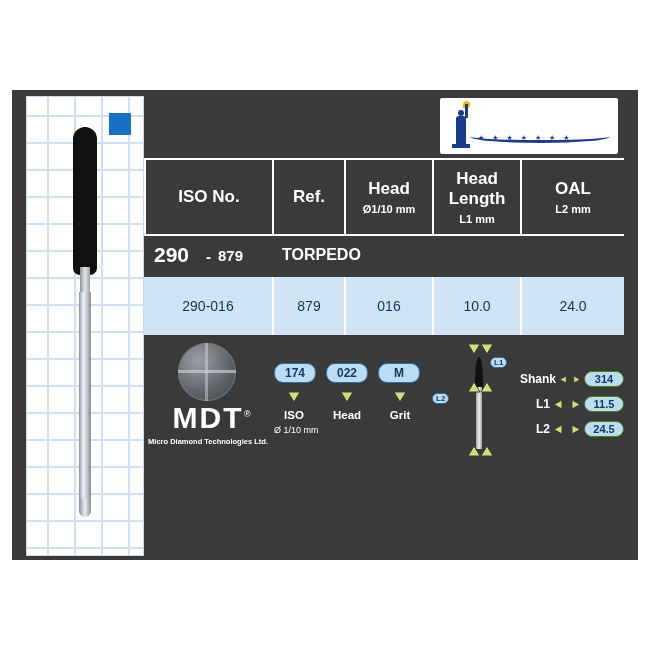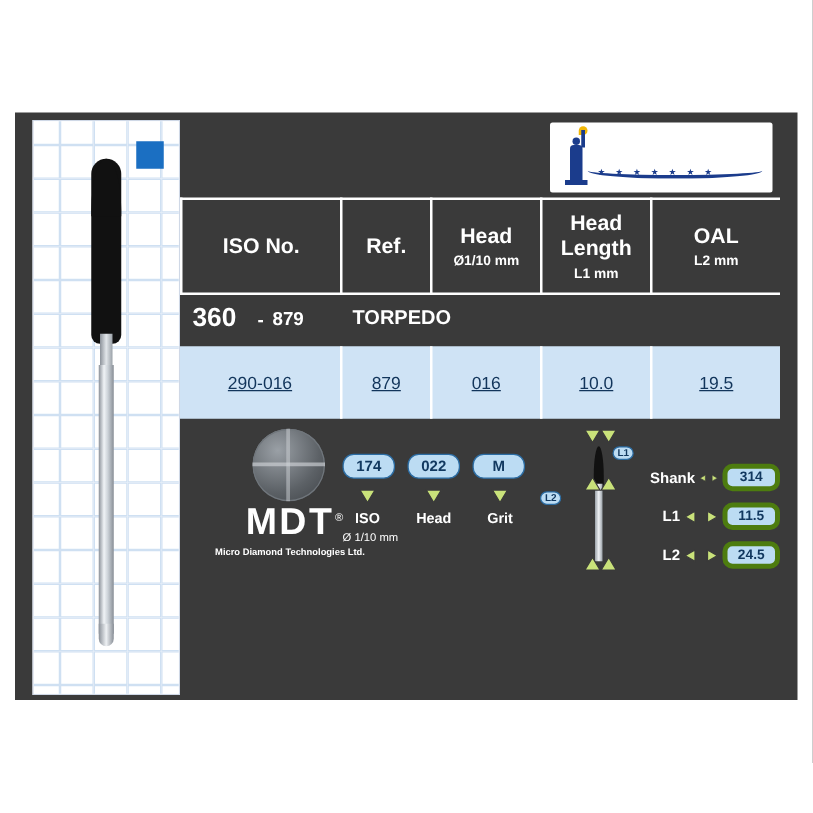--- a/index.html
+++ b/index.html
@@ -52,27 +52,27 @@
   
   .modelrow{position:absolute;left:0;top:143px;width:480px;height:38px;color:#ffffff;}
   .model-num{position:absolute;left:10px;top:4px;font-size:21px;font-weight:bold;}
   .model-dash{position:absolute;left:62px;top:9px;font-size:15px;font-weight:bold;}
   .model-sub{position:absolute;left:74px;top:8px;font-size:15px;font-weight:bold;}
   .model-name{position:absolute;left:138px;top:7px;font-size:16px;font-weight:bold;}
 
   
   .datarow{position:absolute;left:0;top:181px;width:480px;height:58px;background:#cfe3f5;}
   .dcell{position:absolute;top:0;height:58px;display:flex;align-items:center;justify-content:center;
-         font-size:14px;color:#12355b;box-sizing:border-box;border-left:2px solid #ffffff;text-decoration:underline;}
+         font-size:14px;color:#12355b;box-sizing:border-box;border-left:2px solid #ffffff;}
   .dcell:first-child{border-left:none;}
 
   
   .bottom{position:absolute;left:0;top:239px;width:480px;height:219px;}
 
-  .mdt{position:absolute;left:0;top:6px;width:128px;height:150px;color:#ffffff;text-align:center;margin-left:24px;}
+  .mdt{position:absolute;left:0;top:6px;width:128px;height:150px;color:#ffffff;text-align:center;}
   .mdt-globe{position:absolute;left:34px;top:2px;width:58px;height:58px;border-radius:50%;
     background:radial-gradient(circle at 35% 30%, #9aa0a6 0%, #5c6166 60%, #3f4347 100%);
     box-shadow:inset 0 0 0 1px #70767c;}
   .mdt-globe:before{content:"";position:absolute;left:0;top:27px;width:58px;height:3px;background:#cfd3d7;opacity:.65;}
   .mdt-globe:after{content:"";position:absolute;left:27px;top:0;width:3px;height:58px;background:#cfd3d7;opacity:.5;}
   .mdt-word{position:absolute;left:0;top:60px;width:128px;font-size:30px;font-weight:bold;letter-spacing:2px;}
   .mdt-reg{position:absolute;left:100px;top:68px;font-size:9px;}
   .mdt-tag{position:absolute;left:0;top:96px;width:128px;font-size:7.5px;line-height:10px;font-weight:bold;}
 
   .order{position:absolute;left:130px;top:4px;width:146px;text-align:center;color:#ffffff;}
@@ -89,21 +89,21 @@
   .dims{position:absolute;left:282px;top:0px;width:90px;height:130px;}
   .dim-bur{position:absolute;left:46px;top:22px;width:14px;height:90px;}
   .dim-head{position:absolute;left:3px;top:0;width:8px;height:34px;background:#111;border-radius:50% 50% 3px 3px / 70% 70% 3px 3px;}
   .dim-shaft{position:absolute;left:4px;top:30px;width:6px;height:62px;background:linear-gradient(to right,#9aa1a8,#eef1f4,#9aa1a8);}
   .dim-tag{position:absolute;background:#bcdcf3;color:#11385f;border:1px solid #2b6ca3;border-radius:7px;
            font-size:8px;font-weight:bold;padding:0 3px;}
 
   .shank{position:absolute;left:376px;top:36px;width:104px;}
   .shank-line{display:flex;align-items:center;justify-content:flex-end;margin-bottom:9px;}
   .shank-lbl{color:#ffffff;font-size:12px;font-weight:bold;margin-right:4px;}
-  .shank-val{background:#bcdcf3;color:#11385f;border:4px solid #4d7c0f;border-radius:8px;
+  .shank-val{background:#bcdcf3;color:#11385f;border:1px solid #4d7c0f;border-radius:8px;
              font-size:11px;font-weight:bold;padding:1px 6px;min-width:26px;text-align:center;margin-left:4px;}
   .lr{display:inline-block;}
 </style>
 </head>
 <body>
 
 <div class="sheet">
 
   <div class="product-panel">
     <div id="gridbox">
@@ -244,32 +244,32 @@
         <div class="hmain">Length</div>
         <div class="hsub">L1 mm</div>
       </div>
       <div class="hcell" style="left:376px;width:104px;align-items:center;">
         <div class="hmain">OAL</div>
         <div class="hsub">L2 mm</div>
       </div>
     </div>
 
     <div class="modelrow">
-      <div class="model-num">360</div>
+      <div class="model-num">290</div>
       <div class="model-dash">-</div>
       <div class="model-sub">879</div>
       <div class="model-name">TORPEDO</div>
     </div>
 
     <div class="datarow">
       <div class="dcell" style="left:0;width:128px;">290-016</div>
       <div class="dcell" style="left:128px;width:72px;">879</div>
       <div class="dcell" style="left:200px;width:88px;">016</div>
       <div class="dcell" style="left:288px;width:88px;">10.0</div>
-      <div class="dcell" style="left:376px;width:104px;">19.5</div>
+      <div class="dcell" style="left:376px;width:104px;">24.0</div>
     </div>
 
     <div class="bottom">
 
       <div class="mdt">
         <div class="mdt-globe"></div>
         <div class="mdt-word">MDT</div>
         <div class="mdt-reg">®</div>
         <div class="mdt-tag">Micro Diamond
 Technologies Ltd.</div>

